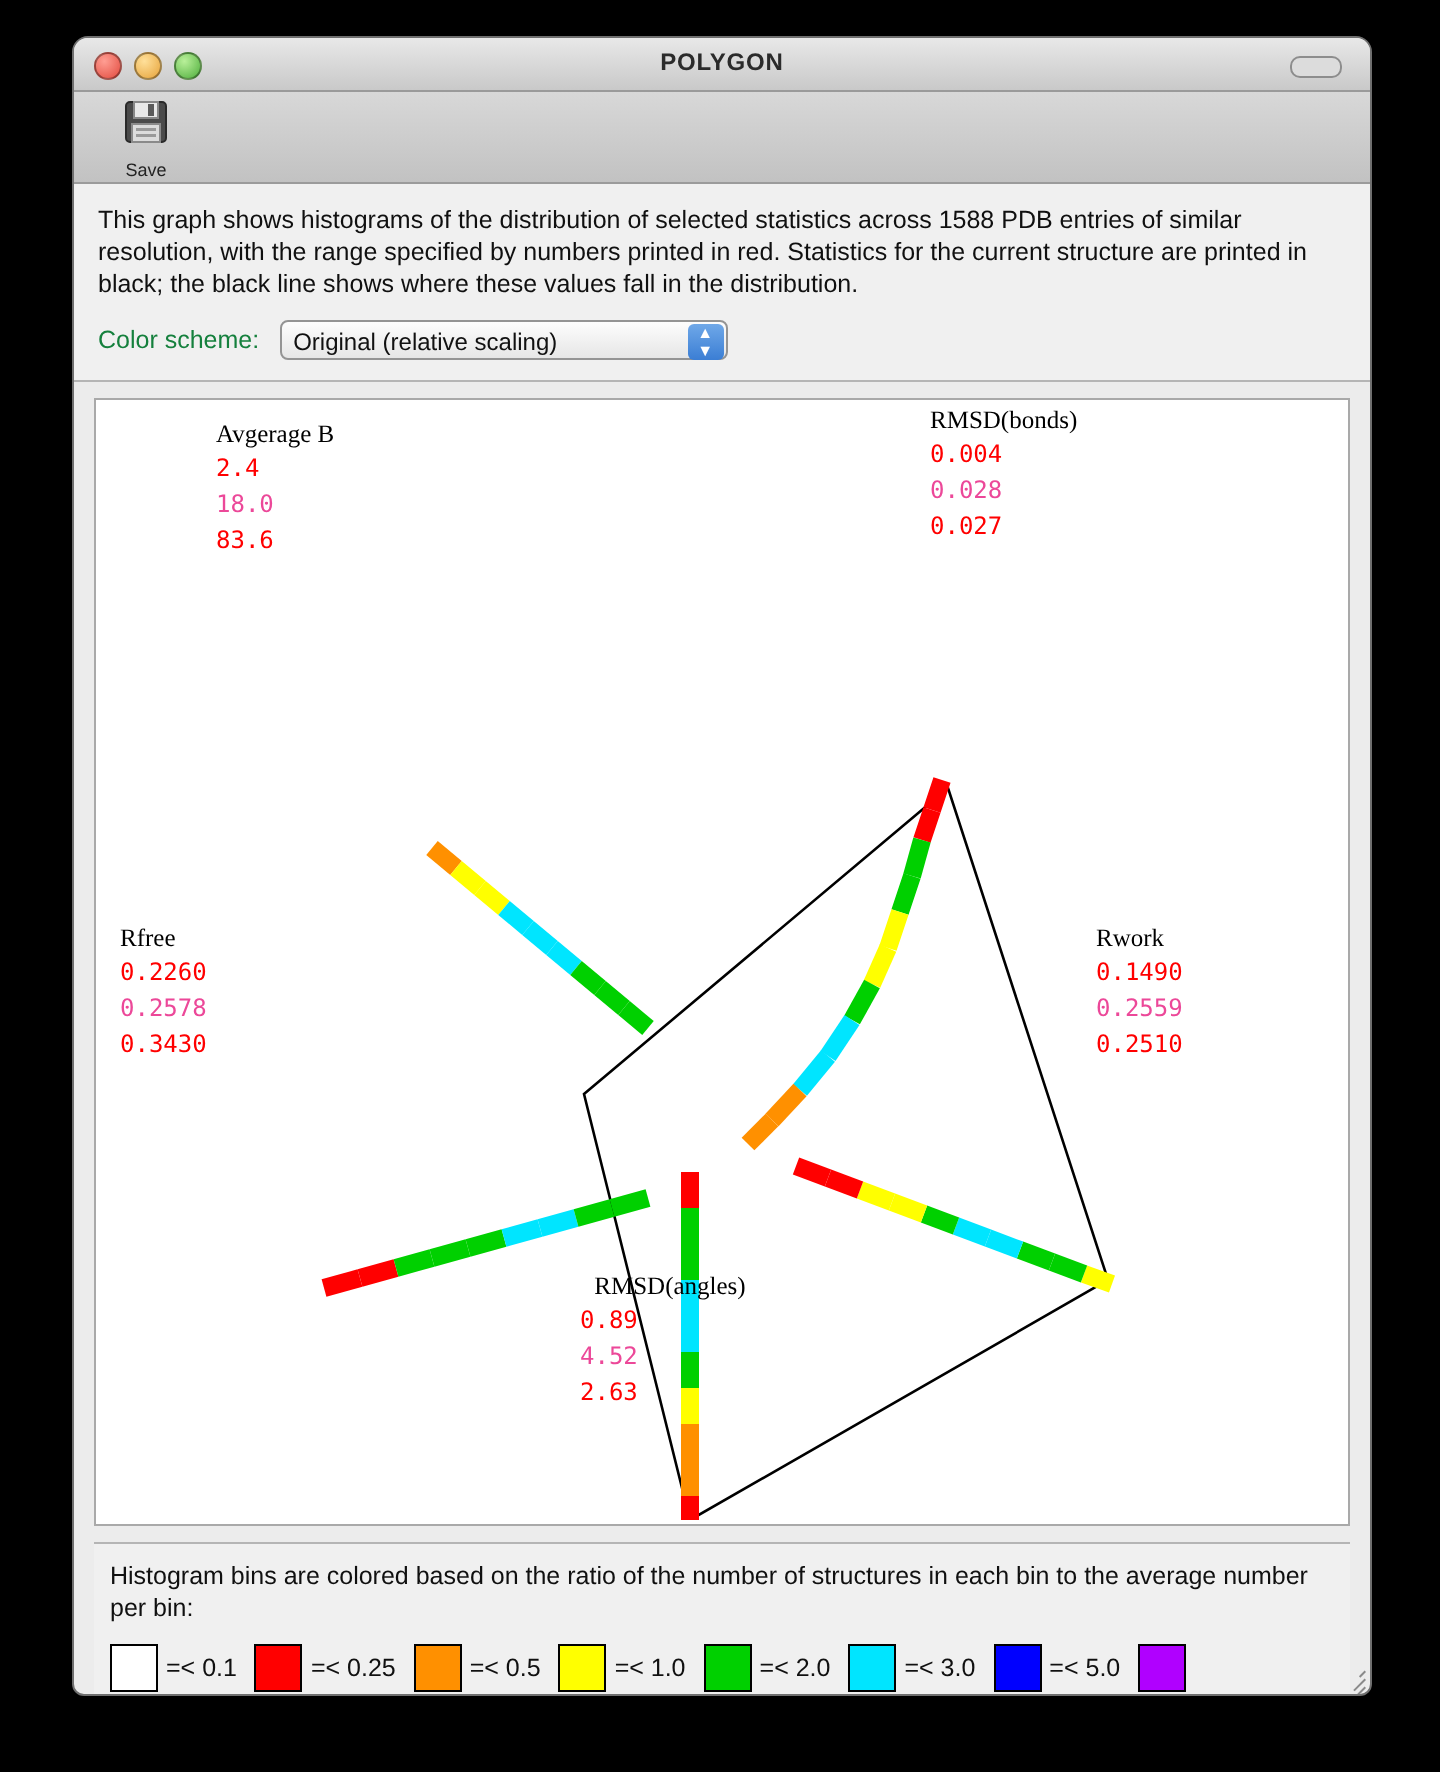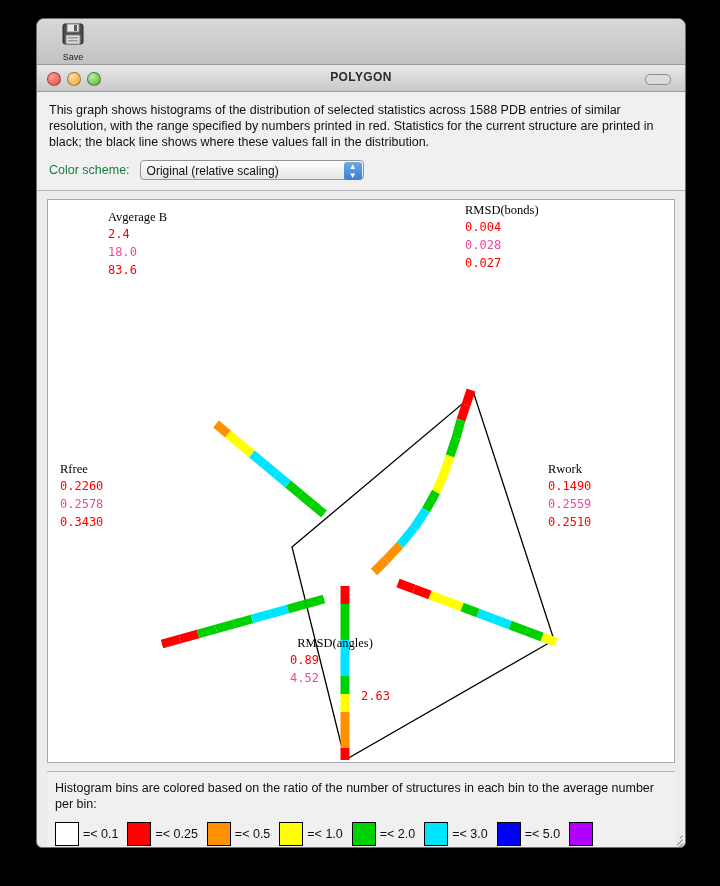--- a/index.html
+++ b/index.html
@@ -178,45 +178,45 @@
   #resize-grip i {
     position: absolute;
     background: #8a8a8a;
     height: 1px;
   }
 </style>
 </head>
 <body>
 
 <div id="window">
+
+  <div id="titlebar">
+    <div class="traffic" id="btn-close"></div>
+    <div class="traffic" id="btn-min"></div>
+    <div class="traffic" id="btn-max"></div>
+    <div id="window-title">POLYGON</div>
+    <div id="titlebar-pill"></div>
+  </div>
 
   <div id="toolbar">
     <div class="tool-btn">
       <span>
         <svg width="26" height="26" viewBox="0 0 26 26">
           <rect x="3" y="3" width="20" height="20" rx="2" fill="#4a4a4a" stroke="#2a2a2a"></rect>
           <rect x="7" y="3" width="12" height="8" fill="#e8e8e8" stroke="#888"></rect>
           <rect x="14" y="4" width="3" height="6" fill="#5a5a5a"></rect>
           <rect x="6" y="14" width="14" height="9" fill="#dcdcdc" stroke="#8a8a8a"></rect>
           <rect x="8" y="16" width="10" height="1.5" fill="#9a9a9a"></rect>
           <rect x="8" y="19" width="10" height="1.5" fill="#9a9a9a"></rect>
         </svg>
       </span>
       <div class="tool-label">Save</div>
     </div>
   </div>
 
-  <div id="titlebar">
-    <div class="traffic" id="btn-close"></div>
-    <div class="traffic" id="btn-min"></div>
-    <div class="traffic" id="btn-max"></div>
-    <div id="window-title">POLYGON</div>
-    <div id="titlebar-pill"></div>
-  </div>
-
   <div id="desc">This graph shows histograms of the distribution of selected statistics across 1588 PDB entries of similar resolution, with the range specified by numbers printed in red.  Statistics for the current structure are printed in black; the black line shows where these values fall in the distribution.</div>
 
   <div id="scheme-row">
     <span id="scheme-label">Color scheme:</span>
     <div class="popup">
       <span>Original (relative scaling)</span>
       <span class="arrows">▲<br>▼</span>
     </div>
   </div>
 
@@ -317,21 +317,21 @@
       <div class="stat-num red">0.1490</div>
       <div class="stat-num black">0.2559</div>
       <div class="stat-num red">0.2510</div>
     </div>
 
     
     <div class="stat-block" style="left:232px; top:436px; text-align:center; width:110px;">
       <div class="stat-title">RMSD(angles)</div>
       <div class="stat-num red" style="text-align:left; padding-left:10px;">0.89</div>
       <div class="stat-num black" style="text-align:left; padding-left:10px;">4.52</div>
-      <div class="stat-num red" style="text-align:right; padding-left:10px;">2.63</div>
+      <div class="stat-num red" style="text-align:left; padding-left:10px;">2.63</div>
     </div>
 
     
     <div class="stat-block" style="left:12px; top:262px;">
       <div class="stat-title">Rfree</div>
       <div class="stat-num red">0.2260</div>
       <div class="stat-num black">0.2578</div>
       <div class="stat-num red">0.3430</div>
     </div>
   </div>

